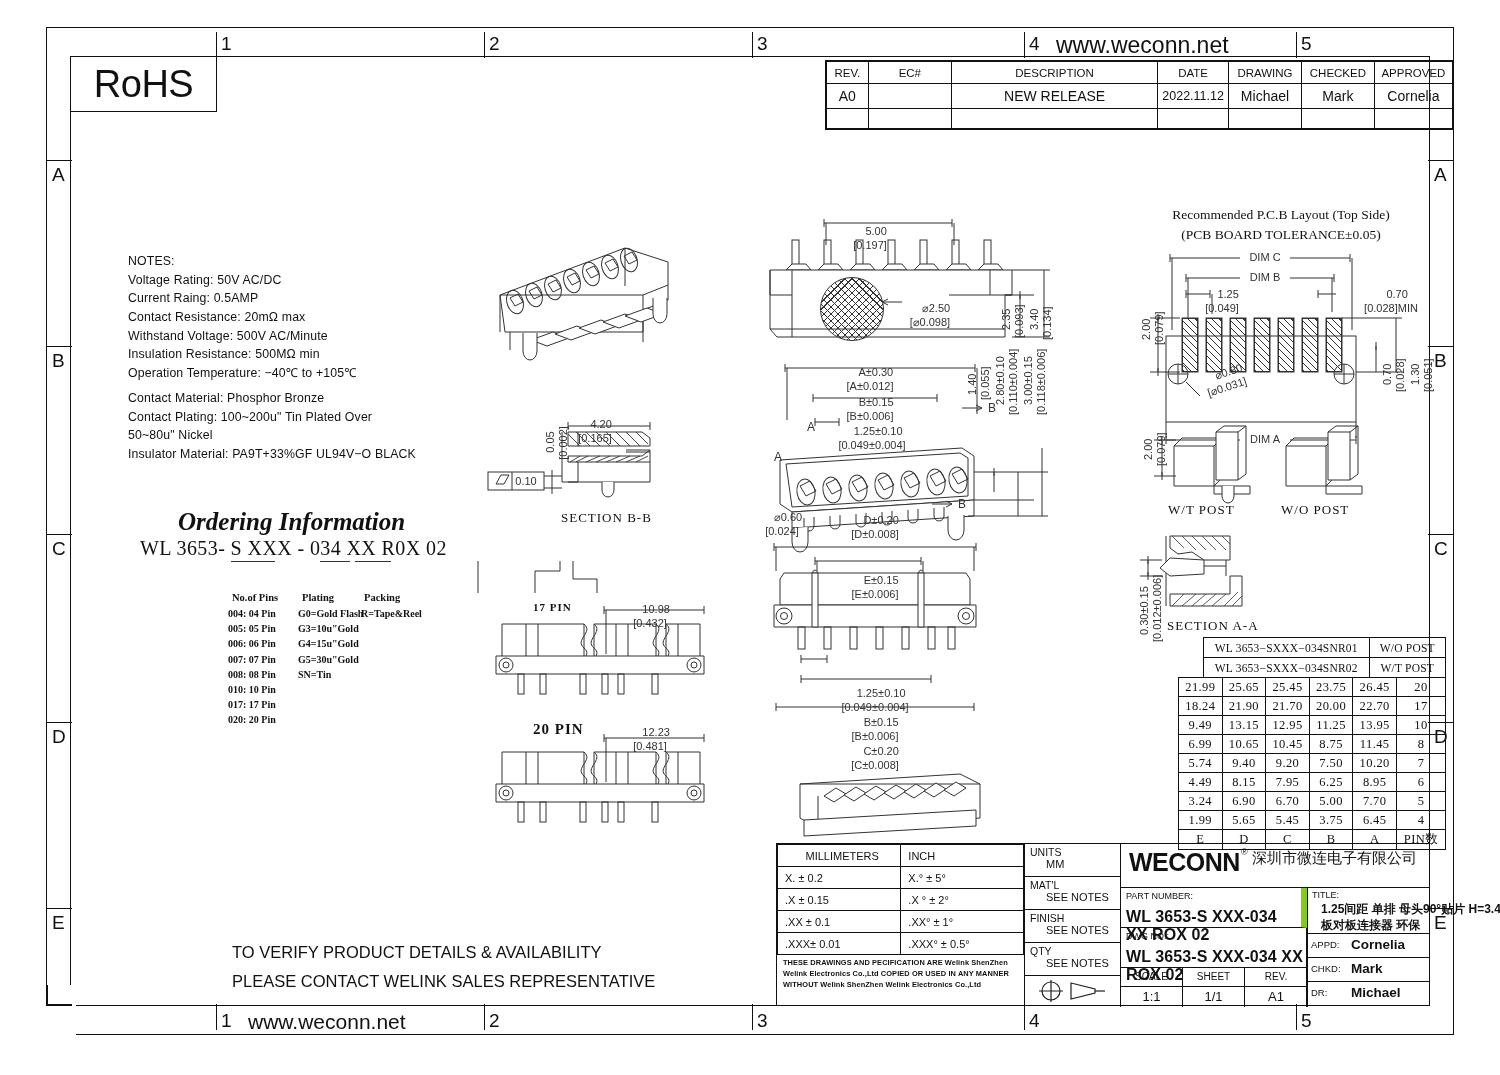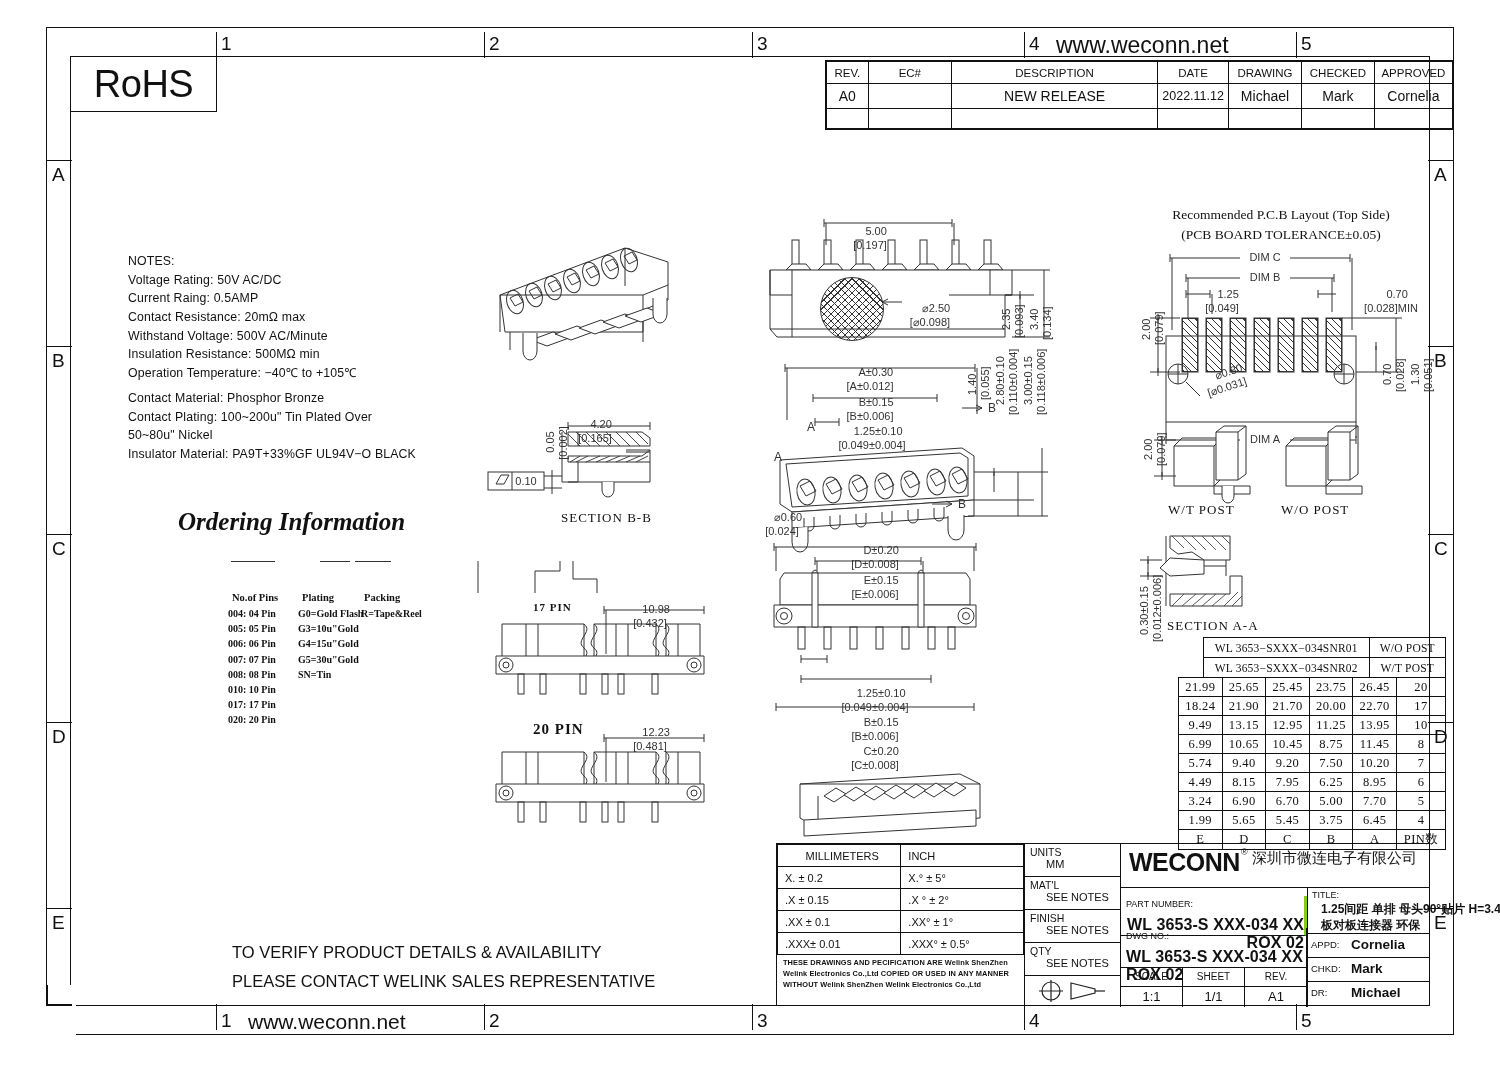--- a/index.html
+++ b/index.html
@@ -107,21 +107,21 @@
   #tolTable td { border:1px solid #111; font-size:11px; color:#111; height:22px; padding-left:7px;}
   #tolNote { position:absolute; left:6px; top:113px; width:238px; font-size:7.4px; font-weight:bold;
              color:#111; line-height:1.5; letter-spacing:.1px;}
 
   #unitsCol { position:absolute; left:248px; top:0; width:96px; height:163px; border-right:1.4px solid #111;}
   .ucell { position:relative; border-bottom:1px solid #111; height:33px; font-size:10.5px; color:#111; padding:2px 0 0 5px;}
   .ucell b { font-weight:normal; }
   .usub { display:block; padding-left:16px; font-size:11px; }
 
   #logoArea { position:absolute; left:344px; top:0; width:308px; height:44px; border-bottom:1px solid #111;}
-  #pnArea { position:absolute; left:344px; top:52px; width:186px; height:40px; border-right:3px solid #84cc16; border-bottom:1px solid #111;text-align:right;}
+  #pnArea { position:absolute; left:344px; top:44px; width:186px; height:40px; border-right:6px solid #84cc16; border-bottom:1px solid #111;}
   #dwgArea { position:absolute; left:344px; top:84px; width:186px; height:40px; border-right:1px solid #111; border-bottom:1px solid #111;}
   #ssrArea { position:absolute; left:344px; top:124px; width:186px; height:39px; border-right:1px solid #111;}
   #titArea { position:absolute; left:530px; top:44px; width:122px; height:46px; border-bottom:1px solid #111;}
   .approw { position:absolute; left:530px; width:122px; height:24px; border-bottom:1px solid #111;}
   .appLbl { position:absolute; left:4px; top:5px; font-size:9.5px; color:#111;}
   .appVal { position:absolute; left:44px; top:3px; font-size:13.5px; font-weight:bold; color:#111;}
 
   .smallLabel { font-size:9px; color:#111; }
   .boldVal { font-size:16px; font-weight:bold; color:#111; letter-spacing:.1px;}
 
@@ -254,20 +254,21 @@
     <div>Operation Temperature: −40℃ to +105℃</div>
   </div>
   <div id="notes2">
     <div>Contact Material: Phosphor Bronze</div>
     <div>Contact Plating: 100~200u" Tin Plated Over</div>
     <div>                50~80u" Nickel</div>
     <div>Insulator Material: PA9T+33%GF UL94V−O BLACK</div>
   </div>
 
   <div id="ordTitle">Ordering Information</div>
+  <div id="ordPN">WL 3653- S XXX - 034 XX R0X 02</div>
 
   <div class="ln hl" style="left:231px;top:561px;width:44px;height:1.2px;background:#333;"></div>
   <div class="ln hl" style="left:320px;top:561px;width:30px;height:1.2px;background:#333;"></div>
   <div class="ln hl" style="left:355px;top:561px;width:36px;height:1.2px;background:#333;"></div>
 
   <svg width="260" height="45" style="left:225px;top:561px;">
     <path class="s" d="M253 0 L253 32"></path>
     <path class="s" d="M335 0 L335 10 L310 10 L310 32"></path>
     <path class="s" d="M348 0 L348 18 L372 18 L372 32"></path>
   </svg>
@@ -634,21 +635,21 @@
         <path d="M31 110 L31 118"></path>
         <path d="M57 110 L57 118"></path>
       <path d="M31 134 L161 134"></path>
         <path d="M31 130 L31 138"></path>
         <path d="M161 130 L161 138"></path>
       <path d="M6 162 L204 162"></path>
         <path d="M6 158 L6 166"></path>
         <path d="M204 158 L204 166"></path>
     </g>
   </svg>
-  <div class="dim" style="left:835px;top:530px;width:80px;">
+  <div class="dim" style="left:835px;top:500px;width:80px;">
     <span>D±0.20</span><br><span>[D±0.008]</span>
   </div>
   <div class="dim" style="left:835px;top:560px;width:80px;">
     <span>E±0.15</span><br><span>[E±0.006]</span>
   </div>
   <div class="dim" style="left:820px;top:673px;width:110px;">
     <span>1.25±0.10</span><br><span>[0.049±0.004]</span>
   </div>
   <div class="dim" style="left:835px;top:702px;width:80px;">
     <span>B±0.15</span><br><span>[B±0.006]</span>

